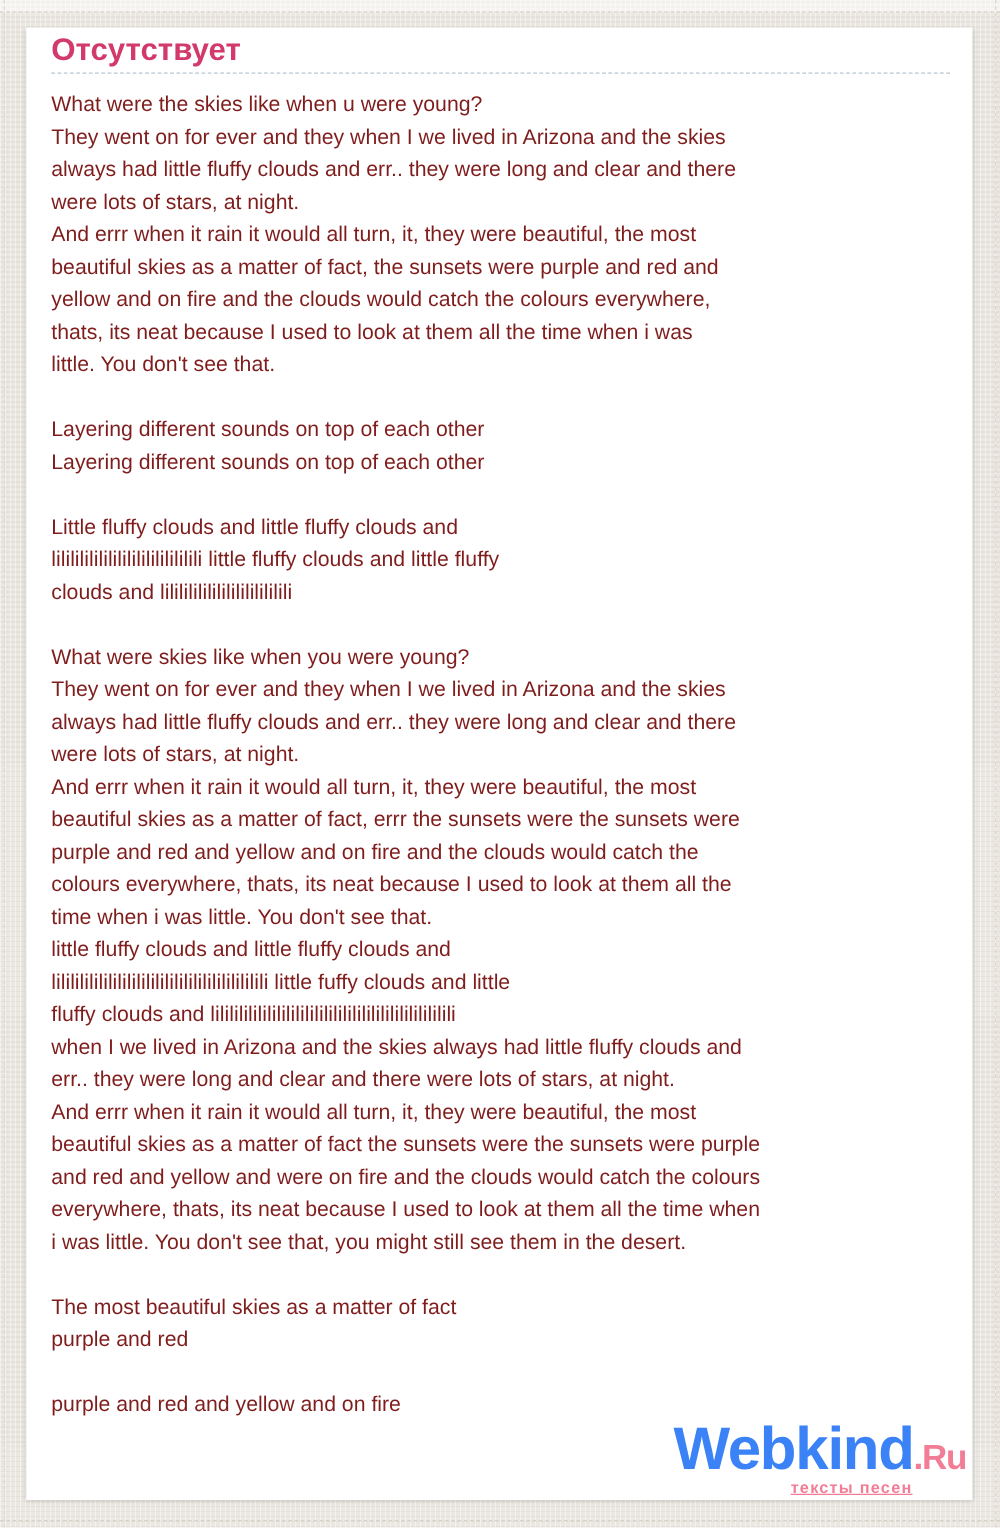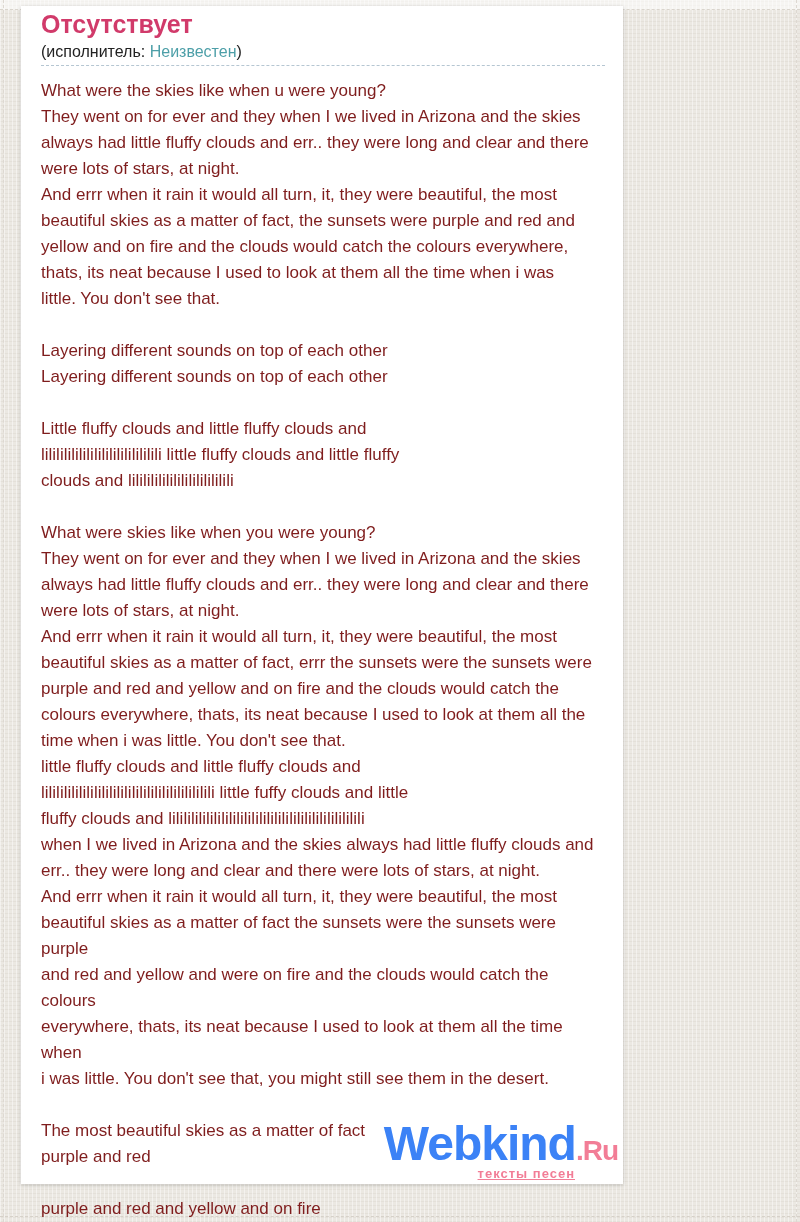--- a/index.html
+++ b/index.html
@@ -28,22 +28,22 @@
     position: absolute; left: 3px; top: 0; bottom: 0; width: 0;
     border-left: 1px dashed #ddd8d1;
   }
   .seam-right {
     position: absolute; right: 3px; top: 0; bottom: 0; width: 0;
     border-right: 1px dashed #ddd8d1;
   }
 
   .card {
     position: absolute;
-    left: 21px; top: 6px;
-    width: 602px; height: 1178px;
+    left: 21px; top: 22px;
+    width: 757px; height: 1178px;
     box-sizing: border-box;
     background: #ffffff;
     box-shadow: 0 1px 4px rgba(0,0,0,0.18);
     padding: 5px 18px 0 20px;
   }
 
   .page-title {
     margin: 0;
     font-size: 25px;
     line-height: 1.1;
@@ -113,23 +113,20 @@
 
 <div class="seam-top"></div>
 <div class="seam-left"></div>
 <div class="seam-right"></div>
 <div class="seam-bottom"></div>
 
 <div class="card">
 
   <h1 class="page-title">Отсутствует</h1>
 
-  <div class="artist-line">
-    <span>(исполнитель: </span><a class="artist-link">Неизвестен</a><span>)</span>
-  </div>
 
   <hr class="divider">
 
   <div class="lyrics">What were the skies like when u were young?
 They went on for ever and they when I we lived in Arizona and the skies
 always had little fluffy clouds and err.. they were long and clear and there
 were lots of stars, at night.
 And errr when it rain it would all turn, it, they were beautiful, the most
 beautiful skies as a matter of fact, the sunsets were purple and red and
 yellow and on fire and the clouds would catch the colours everywhere,

